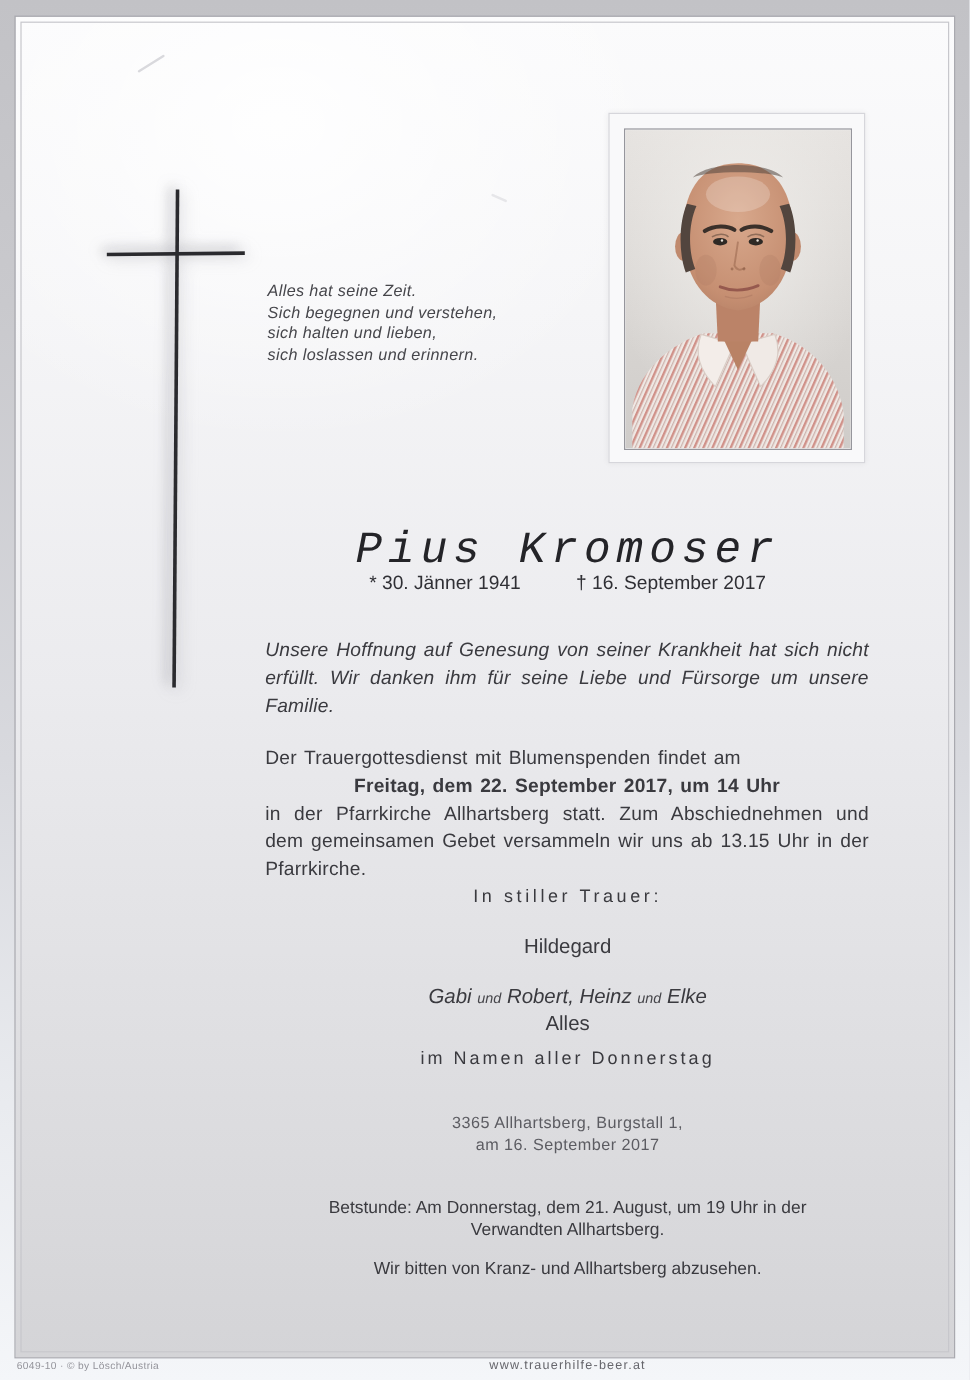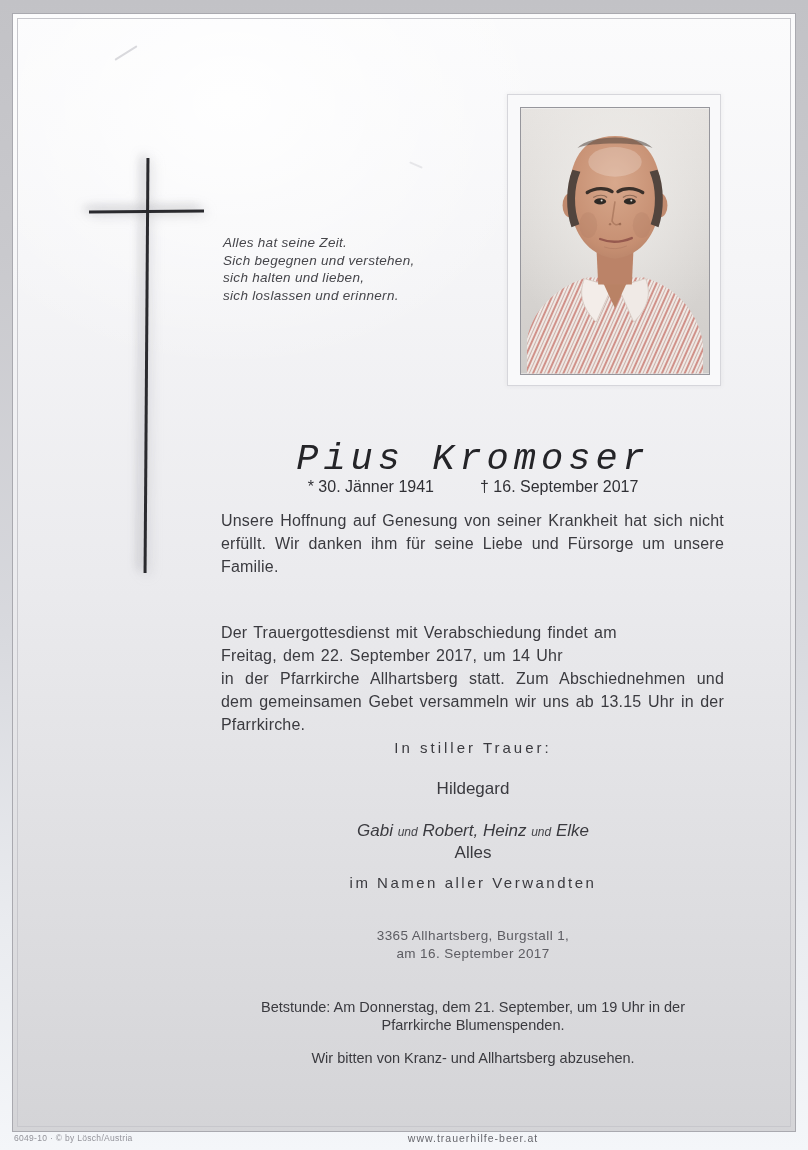--- a/index.html
+++ b/index.html
@@ -36,24 +36,24 @@
   
   .txt{position:absolute;color:#3a3a3f;}
   .verse{left:210px;top:220px;width:280px;font-size:13.5px;line-height:17.5px;
          font-style:italic;color:#46464b;letter-spacing:.3px;}
   .col{left:208px;width:504px;text-align:center;}
   .name{top:400px;font-family:Liberation Mono, monospace;font-style:italic;
         font-size:37px;letter-spacing:5px;color:#242428;font-weight:400;margin-top:24px;}
   .dates{top:464px;display:flex;justify-content:center;gap:46px;font-size:16px;color:#303035;left:208px;width:504px;position:absolute;}
   .para{position:absolute;left:208px;width:503px;font-size:16px;line-height:23px;
         text-align:justify;word-spacing:1.5px;letter-spacing:.2px;color:#3a3a3f;}
-  .p1{top:495px;}
+  .p1{top:517px;font-style:italic;}
   .service{top:607px;}
   .service .intro{text-align:left;}
-  .service .datetime{font-weight:400;letter-spacing:.2px;}
+  .service .datetime{text-align:center;font-weight:700;letter-spacing:.2px;}
   .center-line{position:absolute;left:208px;width:504px;text-align:center;color:#3a3a3f;}
   .stiller{top:725px;font-size:15px;letter-spacing:3px;}
   .m1{top:765px;font-size:17px;}
   .m2{top:807px;font-size:17px;font-style:italic;}
   .m2 .und{font-size:12px;color:#45454a;}
   .m3{top:829px;font-size:17px;}
   .namen{top:860px;font-size:15px;letter-spacing:2.5px;}
   .address{top:913px;font-size:13.5px;line-height:18px;color:#5c5c62;letter-spacing:.4px;}
   .prayer{top:985px;font-size:14.5px;line-height:17.5px;color:#3a3a3f;}
   .flowers{top:1036px;font-size:14.5px;}
@@ -154,45 +154,45 @@
 
     <div class="txt col name" style="position:absolute;">Pius Kromoser</div>
     <div class="dates">
       <span>* 30. Jänner 1941</span>
       <span>† 16. September 2017</span>
     </div>
 
     <div class="para p1">Unsere Hoffnung auf Genesung von seiner Krankheit hat sich nicht erfüllt. Wir danken ihm für seine Liebe und Fürsorge um unsere Familie.</div>
 
     <div class="para service">
-      <div class="intro">Der Trauergottesdienst mit Verabschiedung findet am</div>
+      <div class="intro">Der Trauergottesdienst mit Blumenspenden findet am</div>
       <div class="datetime">Freitag, dem 22. September 2017, um 14 Uhr</div>
       <div class="details">in der Pfarrkirche Allhartsberg statt. Zum Abschiednehmen und dem gemeinsamen Gebet versammeln wir uns ab 13.15 Uhr in der Pfarrkirche.</div>
     </div>
 
     <div class="center-line stiller">In stiller Trauer:</div>
     <div class="center-line m1">Hildegard</div>
     <div class="center-line m2">
       <span>Gabi</span>
       <span class="und">und</span>
       <span>Robert, Heinz</span>
       <span class="und">und</span>
       <span>Elke</span>
     </div>
     <div class="center-line m3">Alles</div>
-    <div class="center-line namen">im Namen aller Verwandten</div>
+    <div class="center-line namen">im Namen aller Donnerstag</div>
 
     <div class="center-line address">
       <div>3365 Allhartsberg, Burgstall 1,</div>
       <div>am 16. September 2017</div>
     </div>
 
     <div class="center-line prayer">
-      <div>Betstunde: Am Donnerstag, dem 21. September, um 19 Uhr in der</div>
-      <div>Pfarrkirche Blumenspenden.</div>
+      <div>Betstunde: Am Donnerstag, dem 21. August, um 19 Uhr in der</div>
+      <div>Verwandten Allhartsberg.</div>
     </div>
 
     <div class="center-line flowers">Wir bitten von Kranz- und Allhartsberg abzusehen.</div>
 
     <div class="center-line website">www.trauerhilfe-beer.at</div>
   </div>
 
   <div class="print-code">6049-10 · © by Lösch/Austria</div>
 
 </div>

